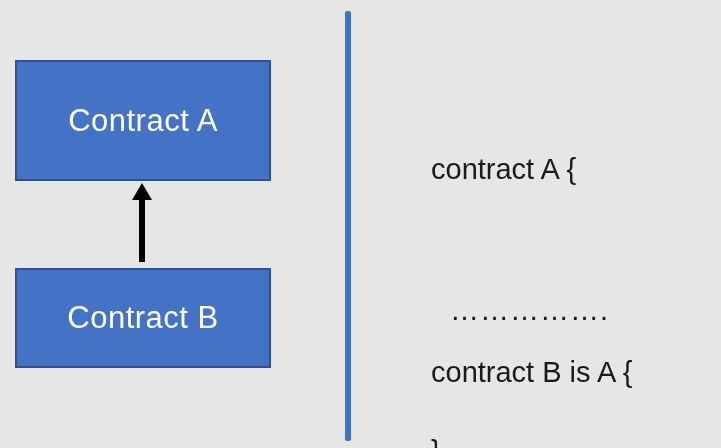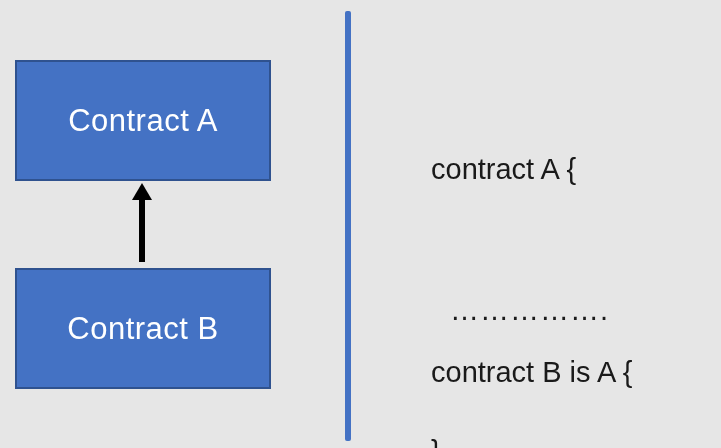--- a/index.html
+++ b/index.html
@@ -20,21 +20,21 @@
     left: 15px;
     width: 256px;
     height: 121px;
     background: var(--box-fill, #4472C4);
     border: 2px solid var(--box-border, #2F528F);
     display: flex;
     align-items: center;
     justify-content: center;
   }
   .box-a { top: 60px; }
-  .box-b { top: 268px; height: 121px; }
+  .box-b { top: 268px; height: 100px; }
   .contract-box .box-label {
     color: var(--box-text, #FFFFFF);
     font-size: 31px;
     letter-spacing: 0.5px;
   }
 
   
   .arrow-head {
     position: absolute;
     left: 132px;

